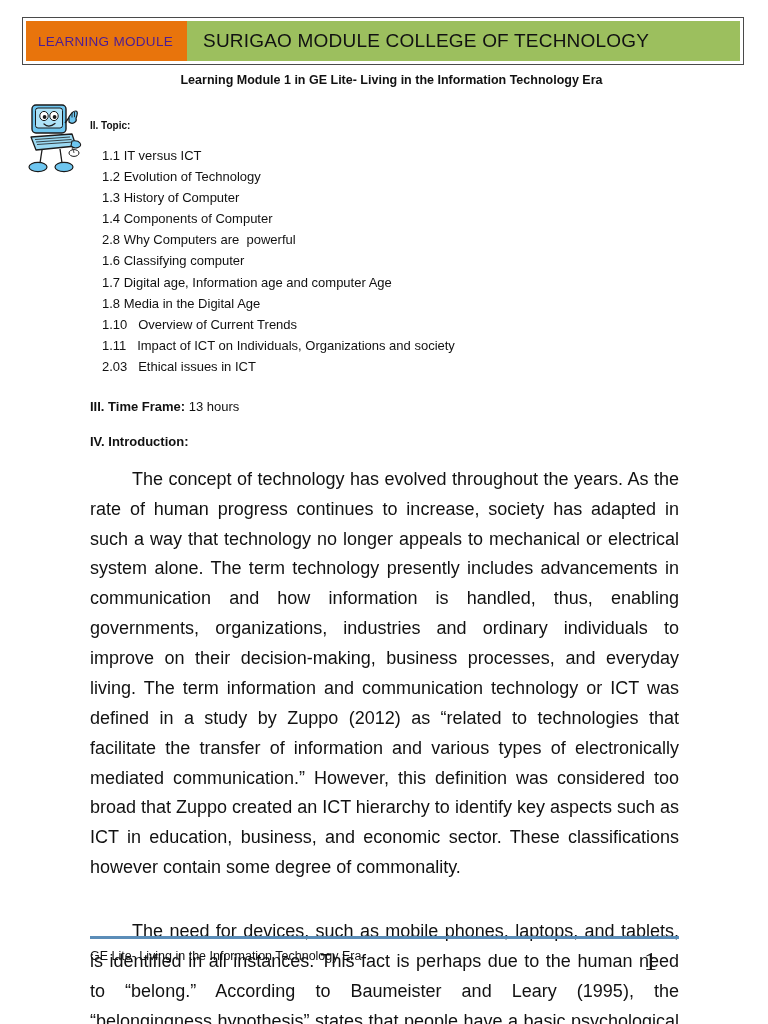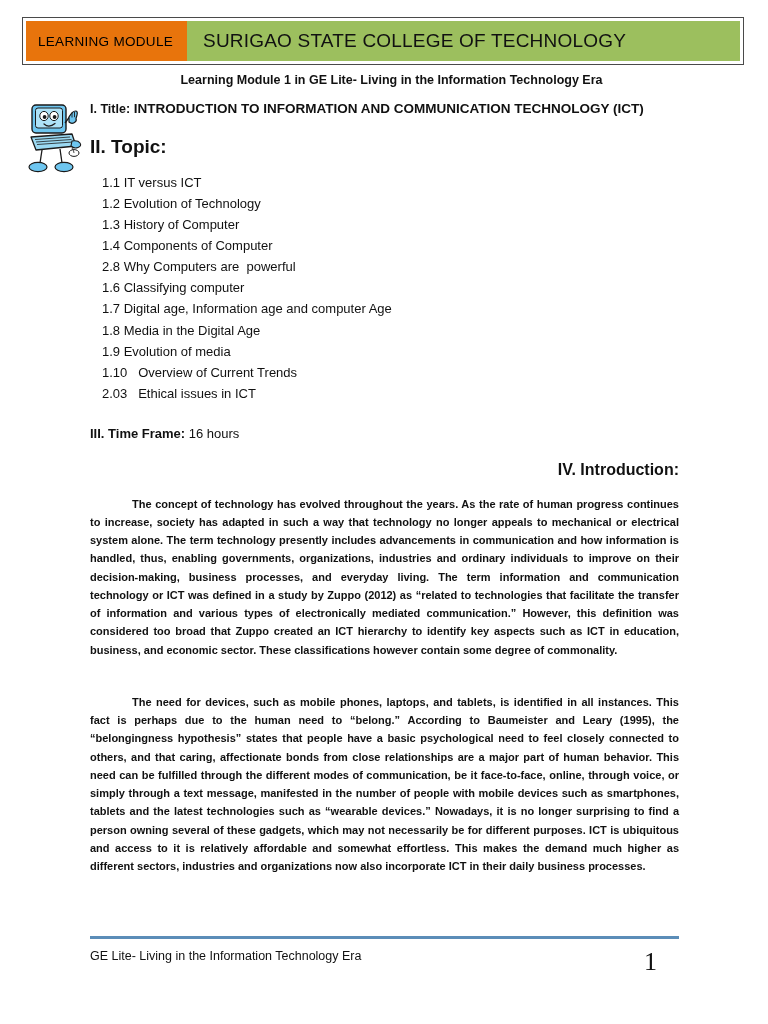--- a/index.html
+++ b/index.html
@@ -25,21 +25,21 @@
     height: 48px;
     border: 1.5px solid #4a4a4a;
     background: #ffffff;
     box-sizing: border-box;
     padding: 3px;
     display: flex;
     align-items: stretch;
   }
   .banner-left {
     background: #E8740C;
-    color: #000000;
+    color: #4c1d95;
     display: flex;
     align-items: center;
     padding: 0 14px 0 12px;
     font-size: 13.5px;
     letter-spacing: 0.3px;
     white-space: nowrap;
   }
   .banner-right {
     background: #9CBF5E;
     color: #111111;
@@ -83,23 +83,23 @@
     font-weight: bold;
     text-align: justify;
     text-align-last: left;
     line-height: 1.55;
   }
   .title-block .title-label {
     font-size: 12.5px;
   }
 
   .section-head {
-    font-size: 19px;
-    font-weight: bold;
-    margin-top: 16px;
+    font-size: 10px;
+    font-weight: bold;
+    margin-top: 32px;
   }
 
   .topic-list {
     list-style: none;
     margin: 14px 0 0 0;
     padding: 0 0 0 12px;
   }
   .topic-list li {
     font-size: 13px;
     line-height: 1.62;
@@ -107,35 +107,33 @@
   }
 
   .timeframe {
     margin-top: 22px;
     font-size: 13px;
   }
   .timeframe .lbl { font-weight: bold; margin-top: 20px; }
   .timeframe .val { font-weight: normal; }
 
   .intro-head {
-    font-size: 16px;
+    font-size: 13px;
     font-weight: bold;
     margin-top: 20px;
-    text-align: right;
   }
 
   .para {
-    font-size: 11px;
+    font-size: 18px;
     line-height: 1.66;
     text-align: justify;
     text-align-last: left;
     text-indent: 42px;
     margin-top: 16px;
     hyphens: none;
-    font-weight: bold;
   }
   .para.p2 { margin-top: 34px; }
 
   
   .footer {
     position: absolute;
     left: 90px;
     top: 936px;
     width: 589px;
   }
@@ -158,21 +156,21 @@
     font-size: 26px;
     padding-right: 22px;
     line-height: 1;
   }
 </style>
 </head>
 <body>
 
 <div class="banner-frame">
   <div class="banner-left">LEARNING MODULE</div>
-  <div class="banner-right">SURIGAO STATE COLLEGE OF TECHNOLOGY</div>
+  <div class="banner-right">SURIGAO MODULE COLLEGE OF TECHNOLOGY</div>
 </div>
 
 <div class="mascot">
   <svg viewBox="0 0 62 78" width="62" height="78" xmlns="http://www.w3.org/2000/svg">
 
     <rect x="6" y="4" width="34" height="28" rx="4" fill="#6EC6F0" stroke="#1a1a1a" stroke-width="1.4"></rect>
     <rect x="9.5" y="7" width="27" height="20" rx="2.5" fill="#AEE2F7" stroke="#1a1a1a" stroke-width="1"></rect>
 
     <ellipse cx="18" cy="15" rx="4.2" ry="4.6" fill="#ffffff" stroke="#1a1a1a" stroke-width="1"></ellipse>
     <ellipse cx="28" cy="15" rx="4.2" ry="4.6" fill="#ffffff" stroke="#1a1a1a" stroke-width="1"></ellipse>
@@ -197,44 +195,40 @@
 
     <ellipse cx="12" cy="66" rx="9" ry="4.6" fill="#6EC6F0" stroke="#1a1a1a" stroke-width="1.2"></ellipse>
     <ellipse cx="38" cy="66" rx="9" ry="4.6" fill="#6EC6F0" stroke="#1a1a1a" stroke-width="1.2"></ellipse>
   </svg>
 </div>
 
 <div class="content">
 
   <div class="module-subtitle">Learning Module 1 in GE Lite- Living in the Information Technology Era</div>
 
-  <div class="title-block">
-    <span class="title-label">I. Title:</span>
-    <span>INTRODUCTION TO INFORMATION AND COMMUNICATION TECHNOLOGY (ICT)</span>
-  </div>
 
   <div class="section-head">II. Topic:</div>
 
   <ul class="topic-list">
     <li>1.1 IT versus ICT</li>
     <li>1.2 Evolution of Technology</li>
     <li>1.3 History of Computer</li>
     <li>1.4 Components of Computer</li>
     <li>2.8 Why Computers are  powerful</li>
     <li>1.6 Classifying computer</li>
     <li>1.7 Digital age, Information age and computer Age</li>
     <li>1.8 Media in the Digital Age</li>
-    <li>1.9 Evolution of media</li>
     <li>1.10   Overview of Current Trends</li>
+    <li>1.11   Impact of ICT on Individuals, Organizations and society</li>
     <li>2.03   Ethical issues in ICT</li>
   </ul>
 
   <div class="timeframe">
     <span class="lbl">III. Time Frame:</span>
-    <span class="val">16 hours</span>
+    <span class="val">13 hours</span>
   </div>
 
   <div class="intro-head">IV. Introduction:</div>
 
   <p class="para p1">The concept of technology has evolved throughout the years. As the rate of human progress continues to increase, society has adapted in such a way that technology no longer appeals to mechanical or electrical system alone. The term technology presently includes advancements in communication and how information is handled, thus, enabling governments, organizations, industries and ordinary individuals to improve on their decision-making, business processes, and everyday living. The term information and communication technology or ICT was defined in a study by Zuppo (2012) as “related to technologies that facilitate the transfer of information and various types of electronically mediated communication.” However, this definition was considered too broad that Zuppo created an ICT hierarchy to identify key aspects such as ICT in education, business, and economic sector. These classifications however contain some degree of commonality.</p>
   <p class="para p2">The need for devices, such as mobile phones, laptops, and tablets, is identified in all instances. This fact is perhaps due to the human need to “belong.” According to Baumeister and Leary (1995), the “belongingness hypothesis” states that people have a basic psychological need to feel closely connected to others, and that caring, affectionate bonds from close relationships are a major part of human behavior. This need can be fulfilled through the different modes of communication, be it face-to-face, online, through voice, or simply through a text message, manifested in the number of people with mobile devices such as smartphones, tablets and the latest technologies such as “wearable devices.” Nowadays, it is no longer surprising to find a person owning several of these gadgets, which may not necessarily be for different purposes. ICT is ubiquitous and access to it is relatively affordable and somewhat effortless. This makes the demand much higher as different sectors, industries and organizations now also incorporate ICT in their daily business processes.</p>
 
 </div>
 
 <div class="footer">

